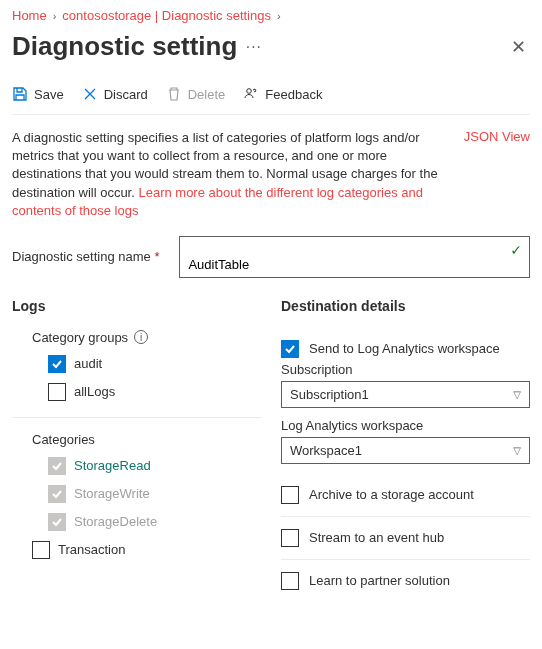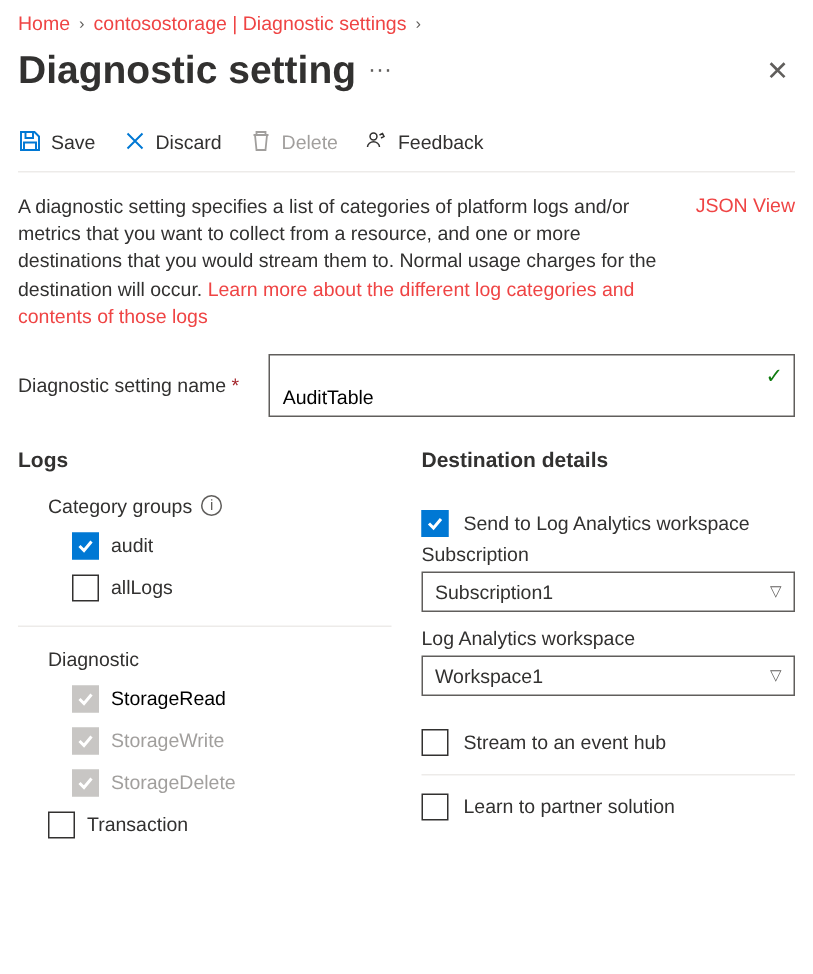--- a/index.html
+++ b/index.html
@@ -114,22 +114,22 @@
           <svg viewBox="0 0 12 12">
             <path stroke="#fff" stroke-width="2" fill="none" d="M2 6l3 3 5-6"></path>
           </svg>
         </span>
       <span>audit</span>
     </div>
     <div class="cb-row pl2">
       <span class="cb"></span>
       <span>allLogs</span>
     </div>
-    <h4 style="padding-left:20px;border-top:1px solid #edebe9;padding-top:14px">Diagnostic</h4>
-    <div class="cb-row pl2" style="color:#000000">
+    <h4 style="padding-left:20px;border-top:1px solid #edebe9;padding-top:14px">Categories</h4>
+    <div class="cb-row pl2" style="color:#0f766e">
       <span class="cb disabled checked">
           <svg viewBox="0 0 12 12">
             <path stroke="#fff" stroke-width="2" fill="none" d="M2 6l3 3 5-6"></path>
           </svg>
         </span>
       <span>StorageRead</span>
     </div>
     <div class="cb-row pl2" style="color:#a19f9d">
       <span class="cb disabled checked">
           <svg viewBox="0 0 12 12">
@@ -169,20 +169,24 @@
         <span class="chev-d">▽</span>
       </div>
       <span class="field-label" style="margin-top:10px">Log Analytics workspace</span>
       <div class="sel">
         <span>Workspace1</span>
         <span class="chev-d">▽</span>
       </div>
     </div>
     <div class="dest-cb">
       <span class="cb"></span>
+      <span>Archive to a storage account</span>
+    </div>
+    <div class="dest-cb">
+      <span class="cb"></span>
       <span>Stream to an event hub</span>
     </div>
     <div class="dest-cb" style="border-bottom:none">
       <span class="cb"></span>
       <span>Learn to partner solution</span>
     </div>
   </div>
 </div>
 
 </body></html>

